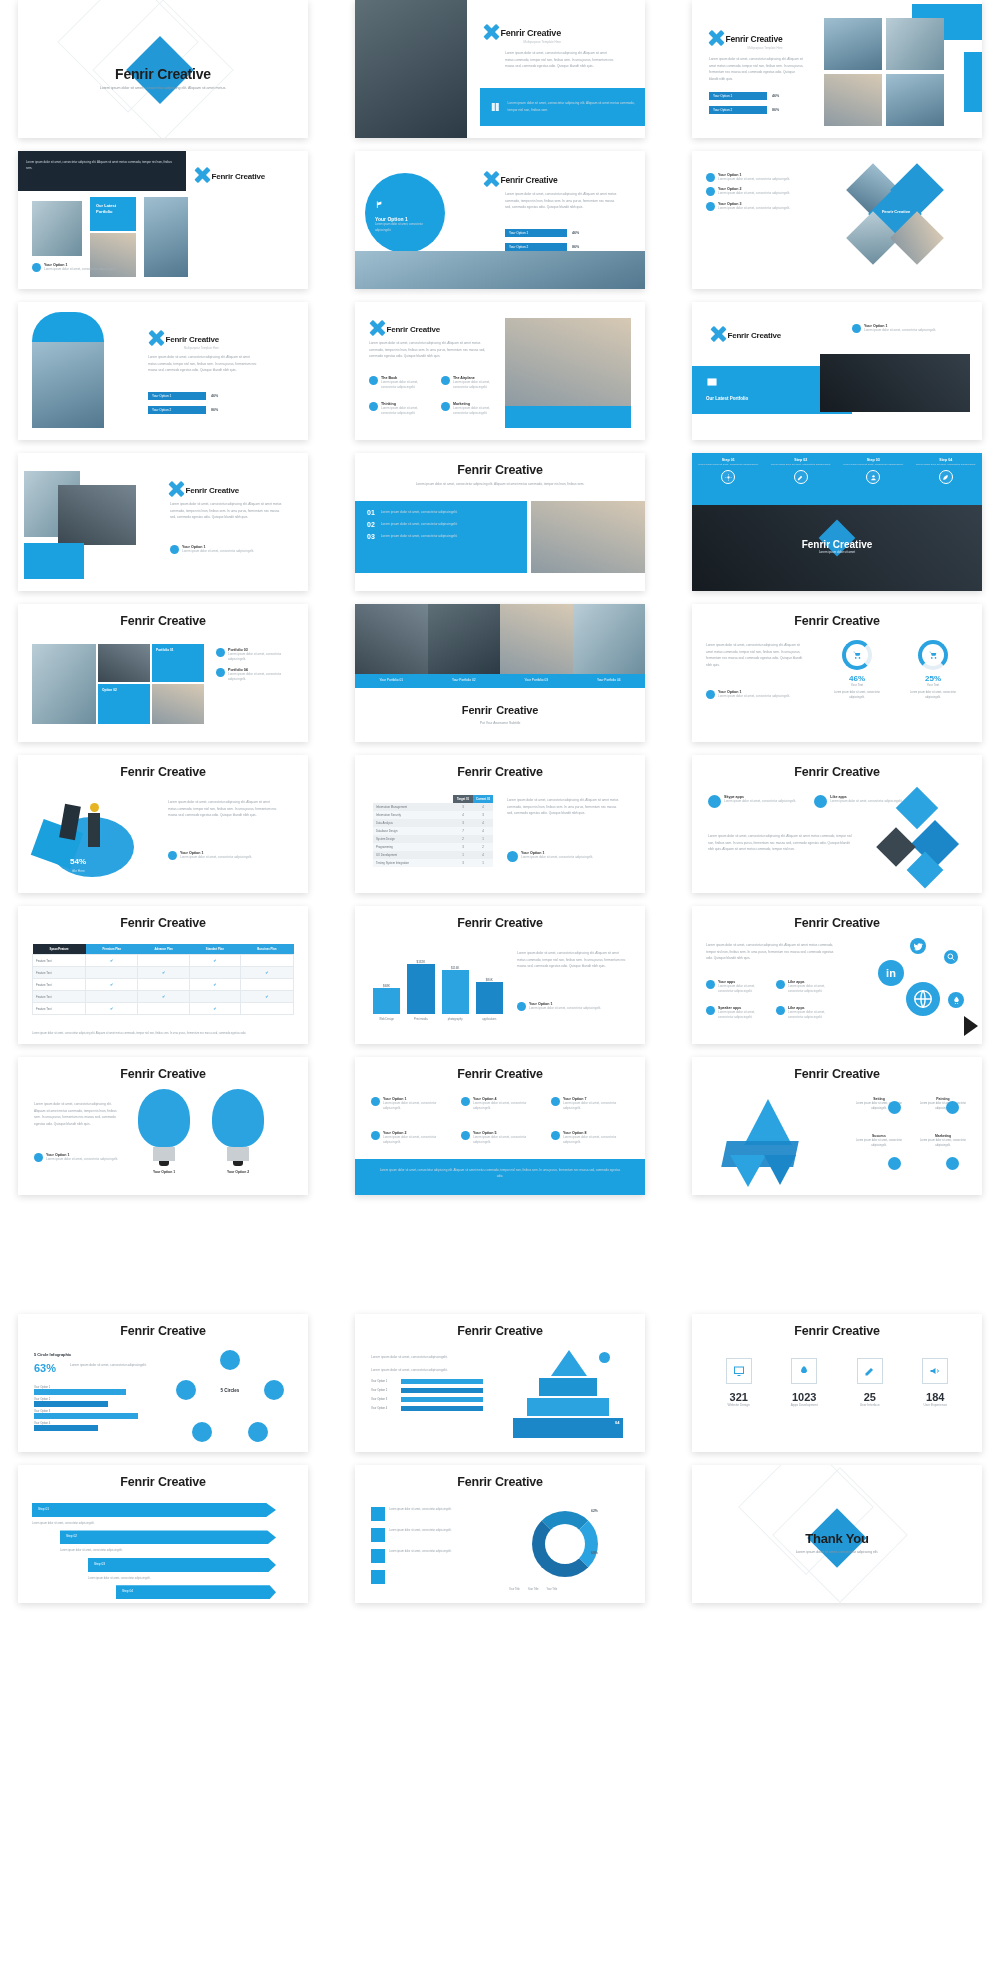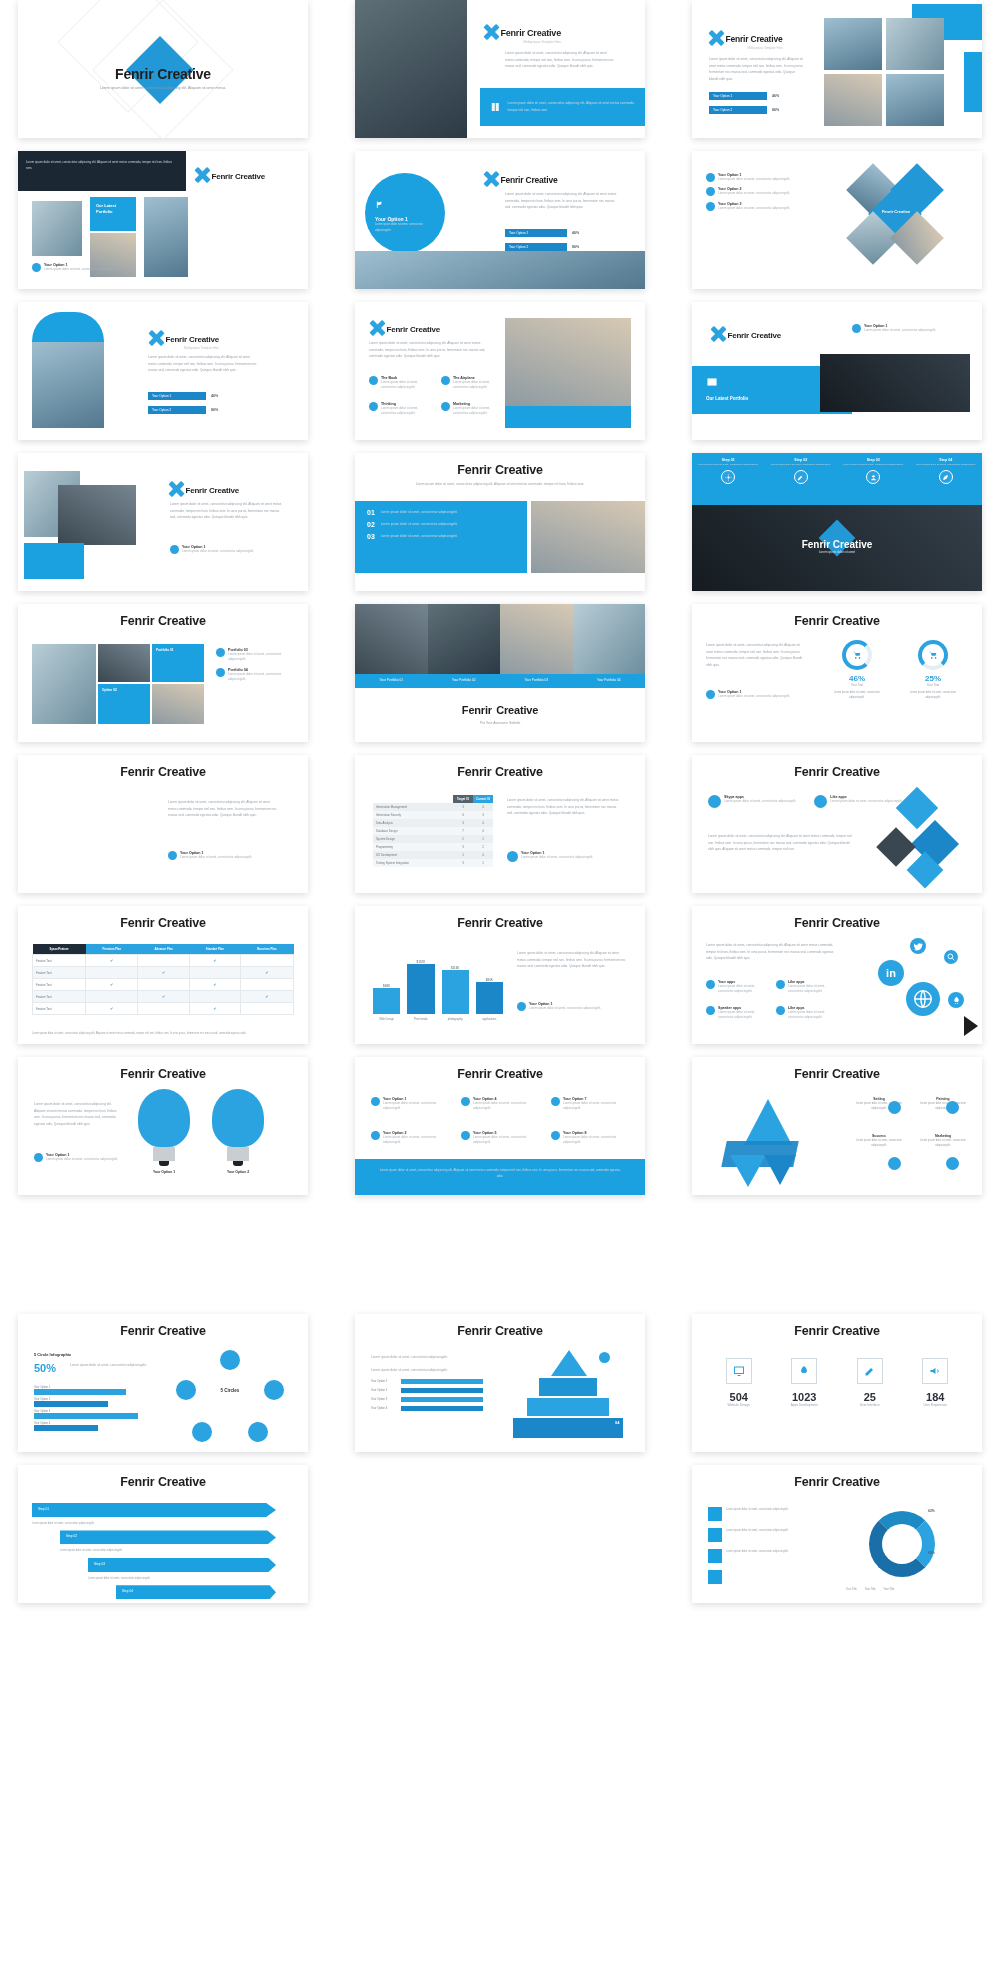--- a/index.html
+++ b/index.html
@@ -453,20 +453,29 @@
       </div>
     </div>
   </div>
 
   <div class="row">
     <div class="slide">
       <div class="center-ttl">
         <span class="ttl">Fenrir</span>
         <span class="ttl c">Creative</span>
       </div>
+      <div style="position:absolute;left:18px;top:44px;width:110px;height:80px;">
+        <div style="position:absolute;left:14px;top:18px;width:84px;height:60px;background:#2aa3e0;border-radius:50%;"></div>
+        <div style="position:absolute;left:0;top:26px;width:42px;height:38px;background:#19a0dd;transform:rotate(20deg);"></div>
+        <div style="position:absolute;left:26px;top:6px;width:16px;height:34px;background:#24313a;transform:rotate(10deg);"></div>
+        <div style="position:absolute;left:54px;top:4px;width:9px;height:9px;border-radius:50%;background:#e6b422;"></div>
+        <div style="position:absolute;left:52px;top:14px;width:12px;height:34px;background:#2c3840;"></div>
+        <div style="position:absolute;left:34px;top:58px;color:#fff;font-size:8px;font-weight:bold;">54%</div>
+        <div style="position:absolute;left:36px;top:70px;color:#cbe6f5;font-size:3.2px;">title Here</div>
+      </div>
       <div class="lorem" style="position:absolute;left:150px;top:44px;width:110px;">Lorem ipsum dolor sit amet, consectetur adipiscing elit. Aliquam sit amet metus commodo, tempor nisl non, finibus sem. In urna purus, fermentum nec massa sed, commodo egestas odio. Quisque blandit nibh quis.</div>
       <div class="opt" style="position:absolute;left:150px;top:96px;">
         <div class="ic"></div>
         <div class="tx">
             <b>Your Option 1</b>
             <span>Lorem ipsum dolor sit amet, consectetur adipiscingelit.</span>
           </div>
       </div>
     </div>
 
@@ -849,21 +858,21 @@
 
   <div style="height:106px;"></div>
 
   <div class="row">
     <div class="slide">
       <div class="center-ttl">
         <span class="ttl">Fenrir</span>
         <span class="ttl c">Creative</span>
       </div>
       <div style="position:absolute;left:16px;top:38px;font-size:4px;font-weight:bold;color:#2b3138;">5 Circle Infographic</div>
-      <div style="position:absolute;left:16px;top:48px;color:#2aa3e0;font-size:11px;font-weight:bold;">50%</div>
+      <div style="position:absolute;left:16px;top:48px;color:#2aa3e0;font-size:11px;font-weight:bold;">63%</div>
       <div class="lorem" style="position:absolute;left:52px;top:48px;width:78px;">Lorem ipsum dolor sit amet, consectetur adipiscingelit.</div>
       <div style="position:absolute;left:16px;top:72px;width:116px;">
         <div style="font-size:2.7px;color:#7b858d;">Your Option 1</div>
         <div style="height:6px;background:#2aa3e0;width:92px;margin-bottom:3px;"></div>
         <div style="font-size:2.7px;color:#7b858d;">Your Option 2</div>
         <div style="height:6px;background:#1b87c9;width:74px;margin-bottom:3px;"></div>
         <div style="font-size:2.7px;color:#7b858d;">Your Option 3</div>
         <div style="height:6px;background:#2aa3e0;width:104px;margin-bottom:3px;"></div>
         <div style="font-size:2.7px;color:#7b858d;">Your Option 4</div>
         <div style="height:6px;background:#1b87c9;width:64px;"></div>
@@ -921,21 +930,21 @@
         <span class="ttl c">Creative</span>
       </div>
       <div style="position:absolute;left:14px;top:44px;width:262px;display:flex;">
         <div style="flex:1;">
           <div style="width:26px;height:26px;border:1px solid #cfdbe3;margin:0 auto;display:flex;align-items:center;justify-content:center;">
             <svg width="12" height="12" viewBox="0 0 24 24" fill="none" stroke="#2aa3e0" stroke-width="2">
                 <rect x="3" y="4" width="18" height="13"></rect>
                 <path d="M9 21h6"></path>
               </svg>
             </div>
-          <div class="stat-num" style="margin-top:7px;">504</div>
+          <div class="stat-num" style="margin-top:7px;">321</div>
           <div class="stat-lb">Website Design</div>
         </div>
         <div style="flex:1;">
           <div style="width:26px;height:26px;border:1px solid #cfdbe3;margin:0 auto;display:flex;align-items:center;justify-content:center;">
             <svg width="12" height="12" viewBox="0 0 24 24" fill="#2aa3e0">
                 <path d="M12 2c4 3 6 7 6 11l-3 3h-6l-3-3c0-4 2-8 6-11z"></path>
               </svg>
             </div>
           <div class="stat-num" style="margin-top:7px;">1023</div>
           <div class="stat-lb">Apps Development</div>
@@ -1008,15 +1017,24 @@
         <div style="position:absolute;left:86px;top:2px;font-size:3.4px;color:#55616b;font-weight:bold;">62%</div>
         <div style="position:absolute;left:86px;top:44px;font-size:3.4px;color:#55616b;font-weight:bold;">60%</div>
         <div style="position:absolute;left:4px;bottom:-2px;display:flex;gap:8px;font-size:2.6px;color:#8b949b;">
           <span>Your Title</span>
           <span>Your Title</span>
           <span>Your Title</span>
         </div>
       </div>
     </div>
 
+    <div class="slide">
+      <div class="dout" style="left:66px;top:-6px;width:96px;height:96px;"></div>
+      <div class="dout" style="left:100px;top:22px;width:96px;height:96px;"></div>
+      <div class="diamond" style="position:absolute;left:124px;top:52px;width:42px;height:42px;"></div>
+      <div style="position:absolute;left:0;top:66px;width:290px;text-align:center;">
+        <div class="ttl" style="font-size:13px;">Thank You</div>
+        <div style="font-size:3.4px;color:#8d969d;margin-top:4px;">Lorem ipsum dolor sit amet, consectetur adipiscing elit.</div>
+      </div>
+    </div>
   </div>
 
 </div>
 
 </body></html>

